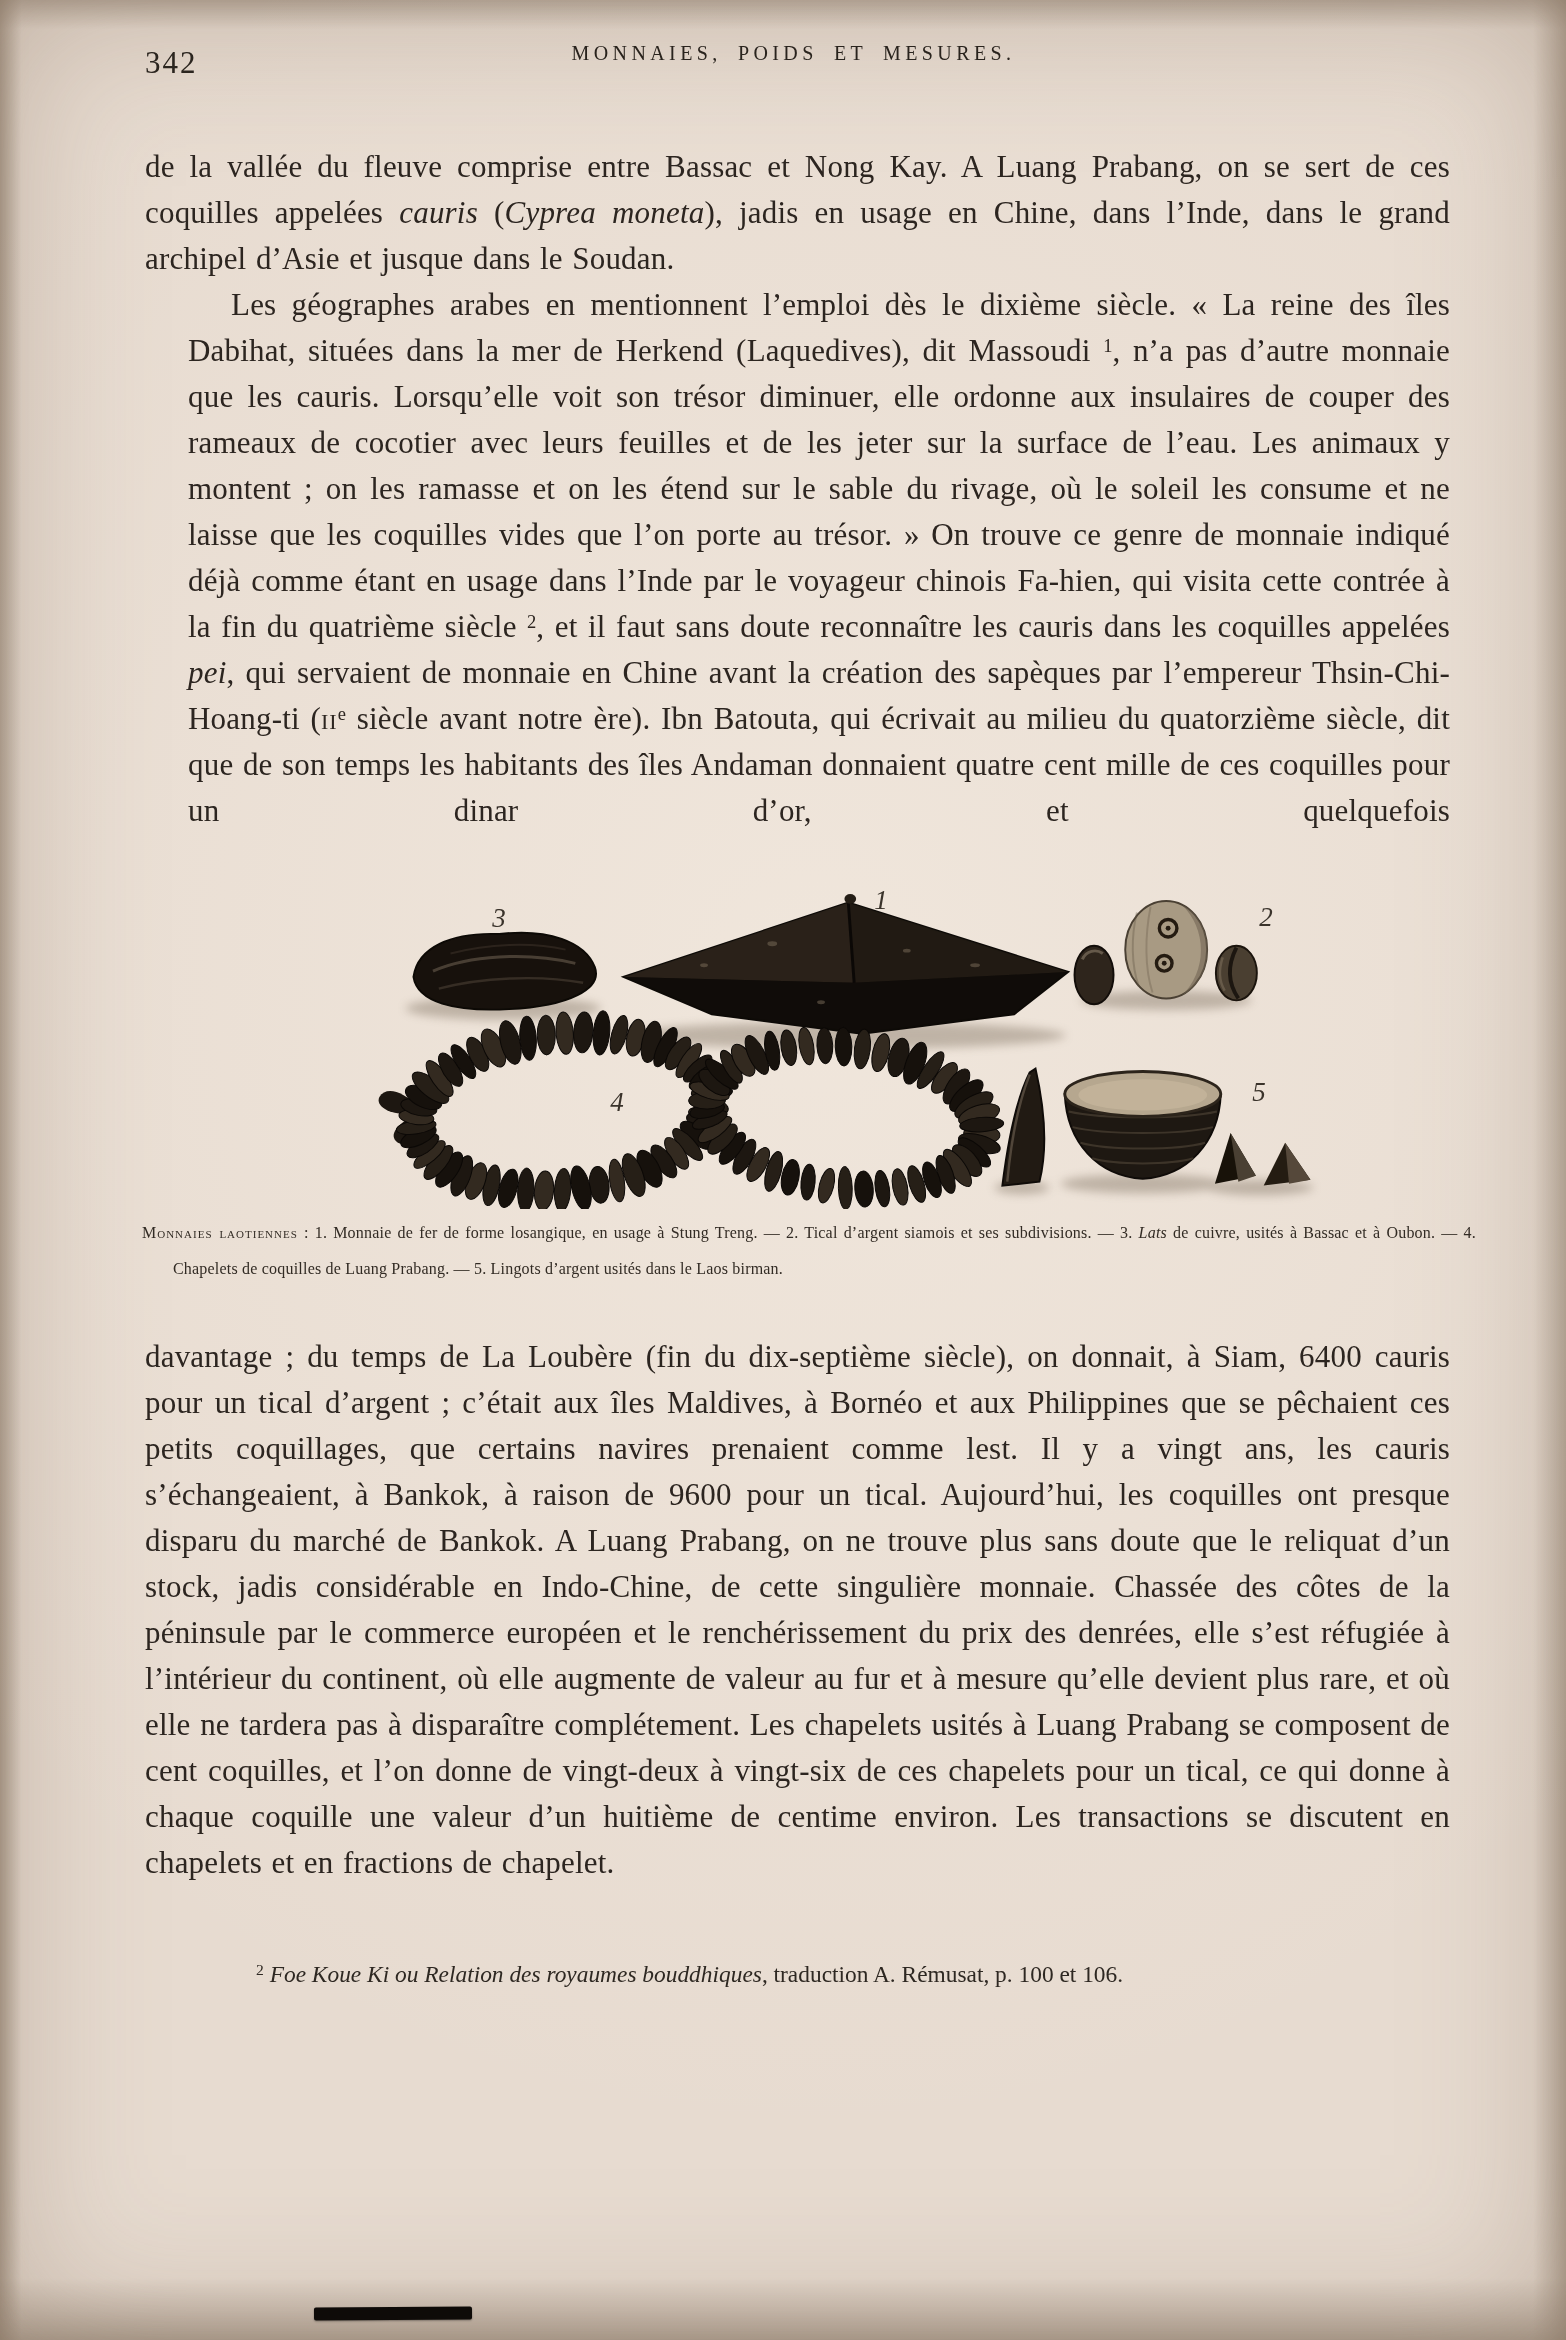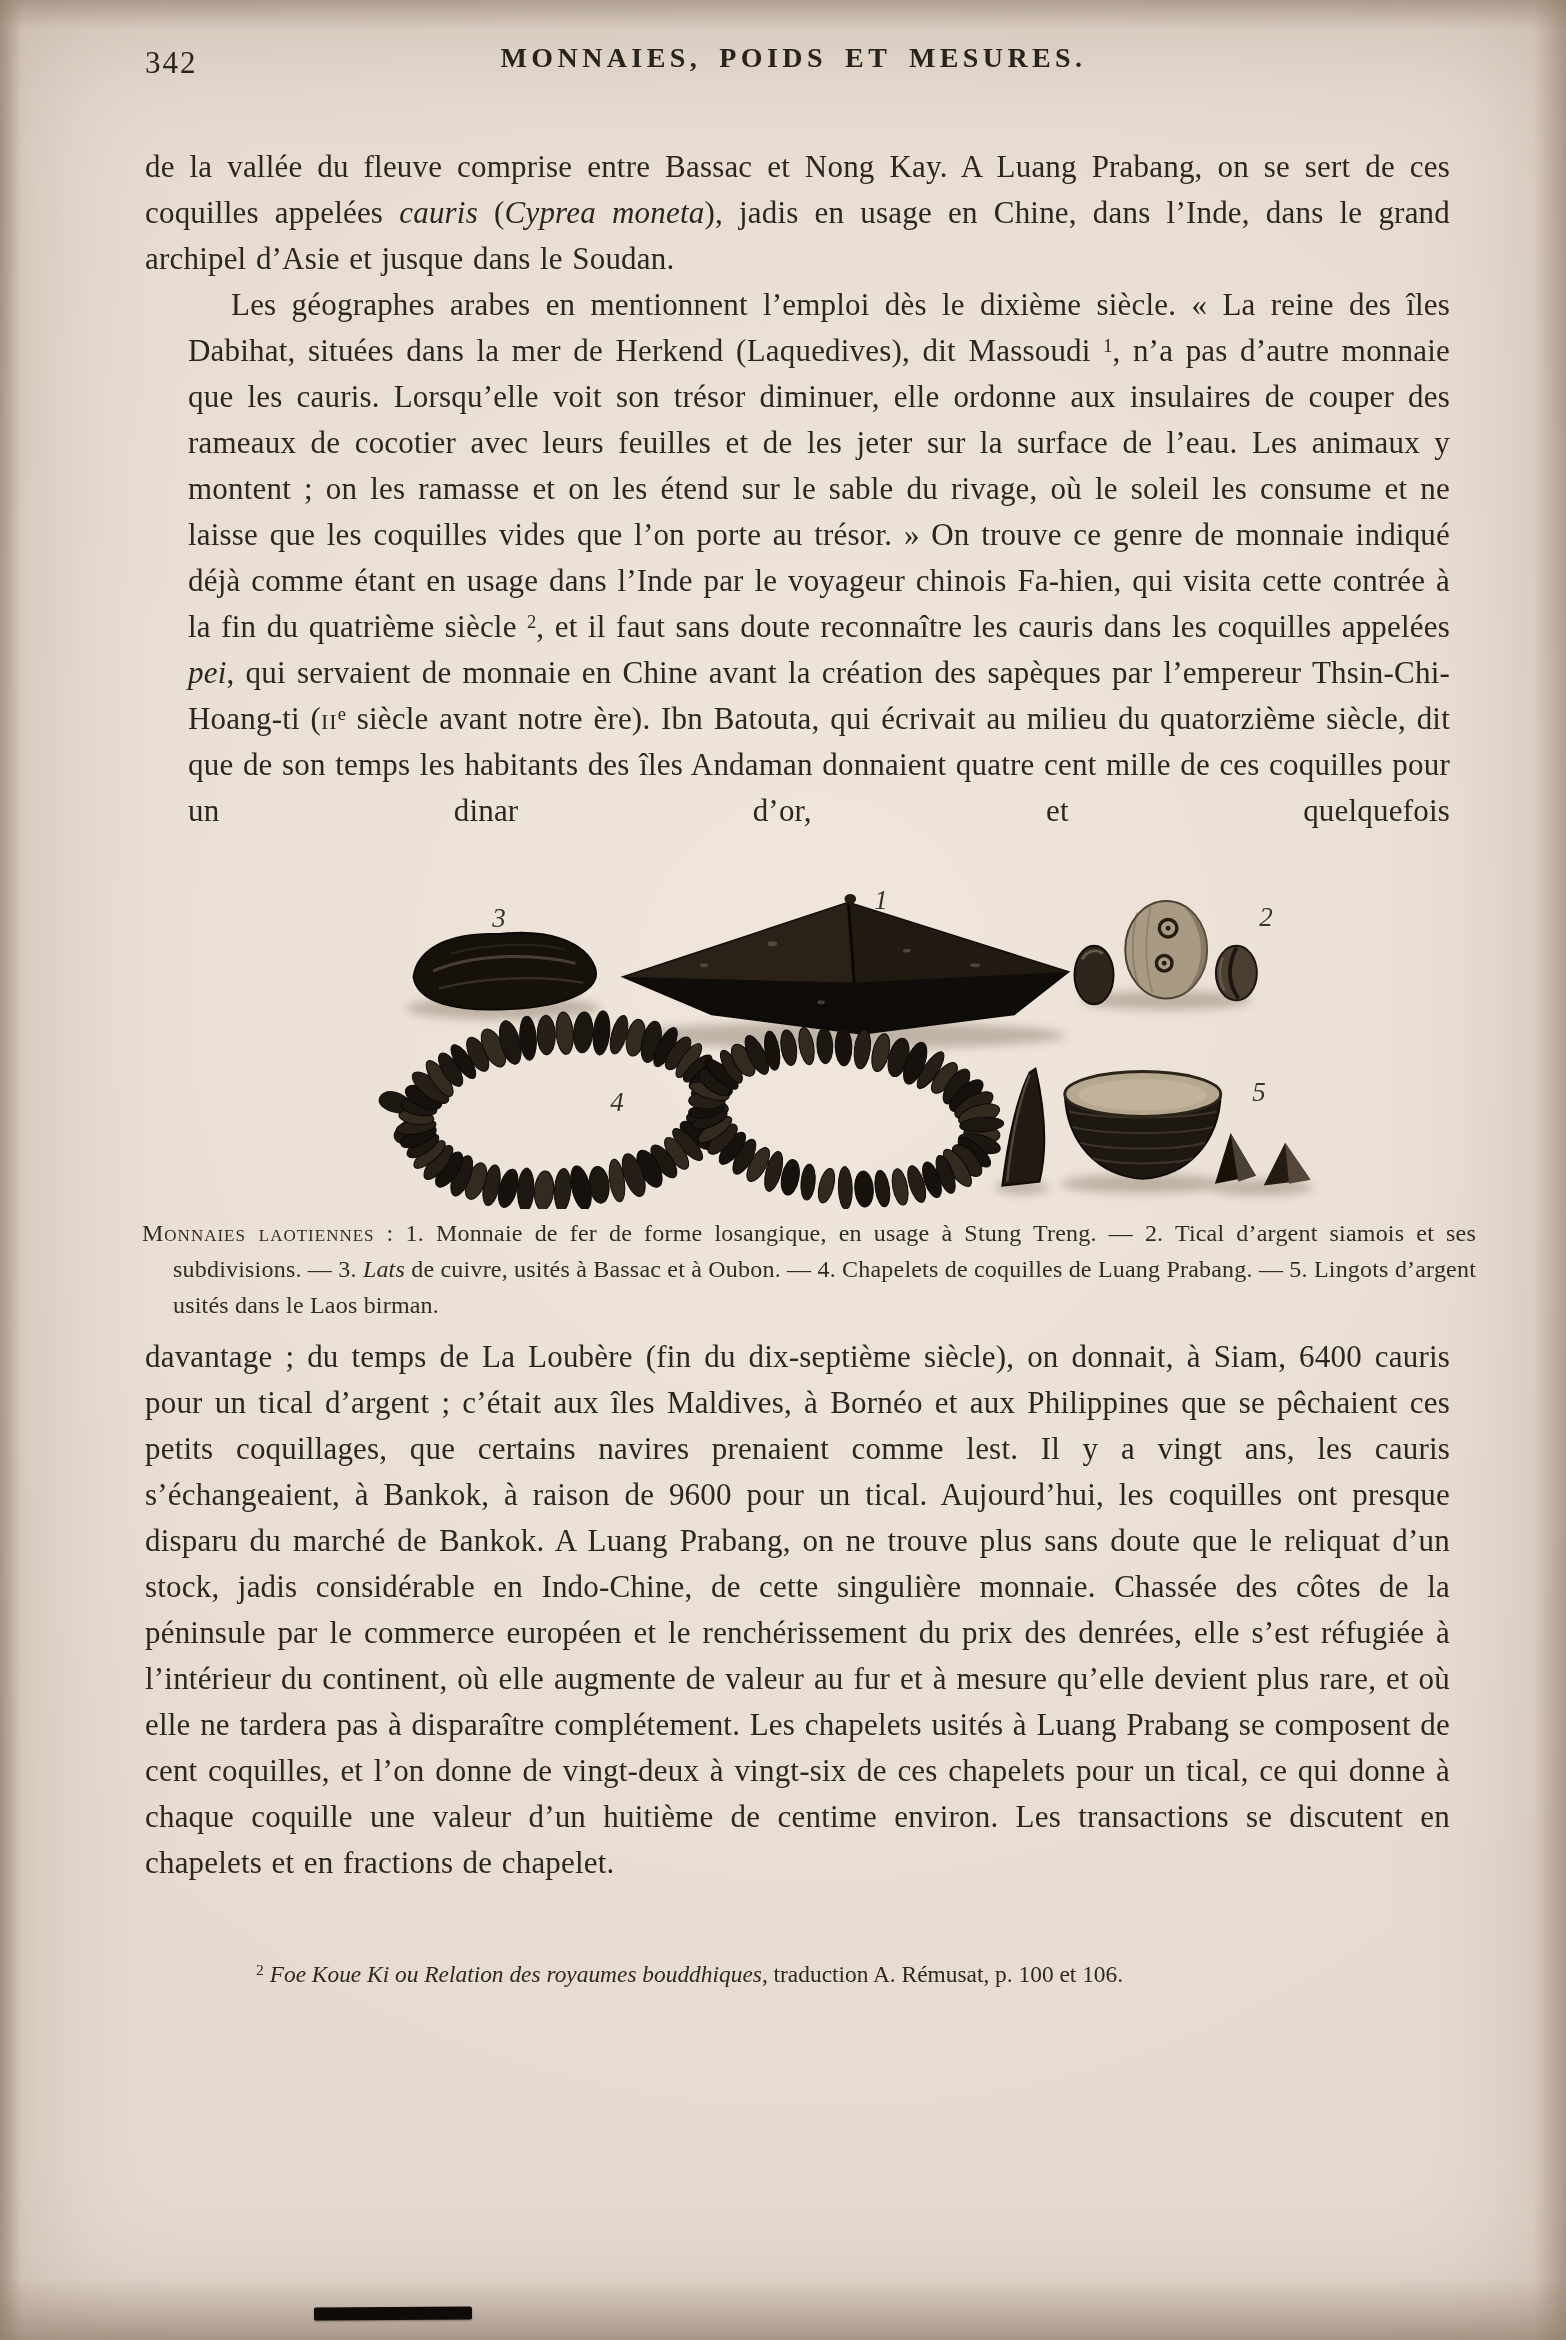--- a/index.html
+++ b/index.html
@@ -19,40 +19,40 @@
   .vignette{
     position:absolute;inset:0;pointer-events:none;
     box-shadow: inset 0 0 146px 11.7px rgba(133,114,95,.38), inset 0 0 29px rgba(120,100,82,.22);
   }
   .pageno{
     position:absolute;left:145px;top:45px;
     font-size:31px;color:#2b251f;letter-spacing:2px;
   }
   .running-title{
     position:absolute;left:141px;top:42px;width:1305px;margin:0;
-    text-align:center;font-size:28px;font-weight:bold;
+    text-align:center;font-size:20px;font-weight:normal;
     letter-spacing:4.4px;word-spacing:6.8px;color:#29231d;
   }
   .body-text{
     position:absolute;left:145px;width:1305px;
     font-size:31px;line-height:46px;color:#2c2520;
     text-align:justify;letter-spacing:0.2px;word-spacing:1.5px;
   }
   .body-text.top{top:144px;}
   .body-text.bottom{top:1334px;}
   .para{margin:0;}
   .para.indent{text-indent:43px;}
   .para.fill-last{text-align-last:justify;margin-left:43px;}
   sup{font-size:18.5px;line-height:0;vertical-align:8.8px;letter-spacing:0;}
   .fn sup{font-size:15.6px;vertical-align:6.8px;}
   .it{font-style:italic;}
   .sc{font-variant:small-caps;letter-spacing:1px;}
   .caption{
     position:absolute;left:142px;top:1215px;width:1303px;margin:0;
-    font-size:24px;line-height:36px;color:#322b24;
+    font-size:16px;line-height:36px;color:#322b24;
     text-align:justify;padding-left:31px;text-indent:-31px;
     letter-spacing:0.2px;
   }
   .footnotes{
     position:absolute;left:141px;top:1956px;width:1307px;
     font-size:23.4px;line-height:36px;color:#2e2822;
   }
   .fn{margin:0;text-indent:115px;}
   .figure-area{position:absolute;left:0;top:858px;width:1566px;height:351px;}
   .figure-area svg{position:absolute;left:0;top:0;}

